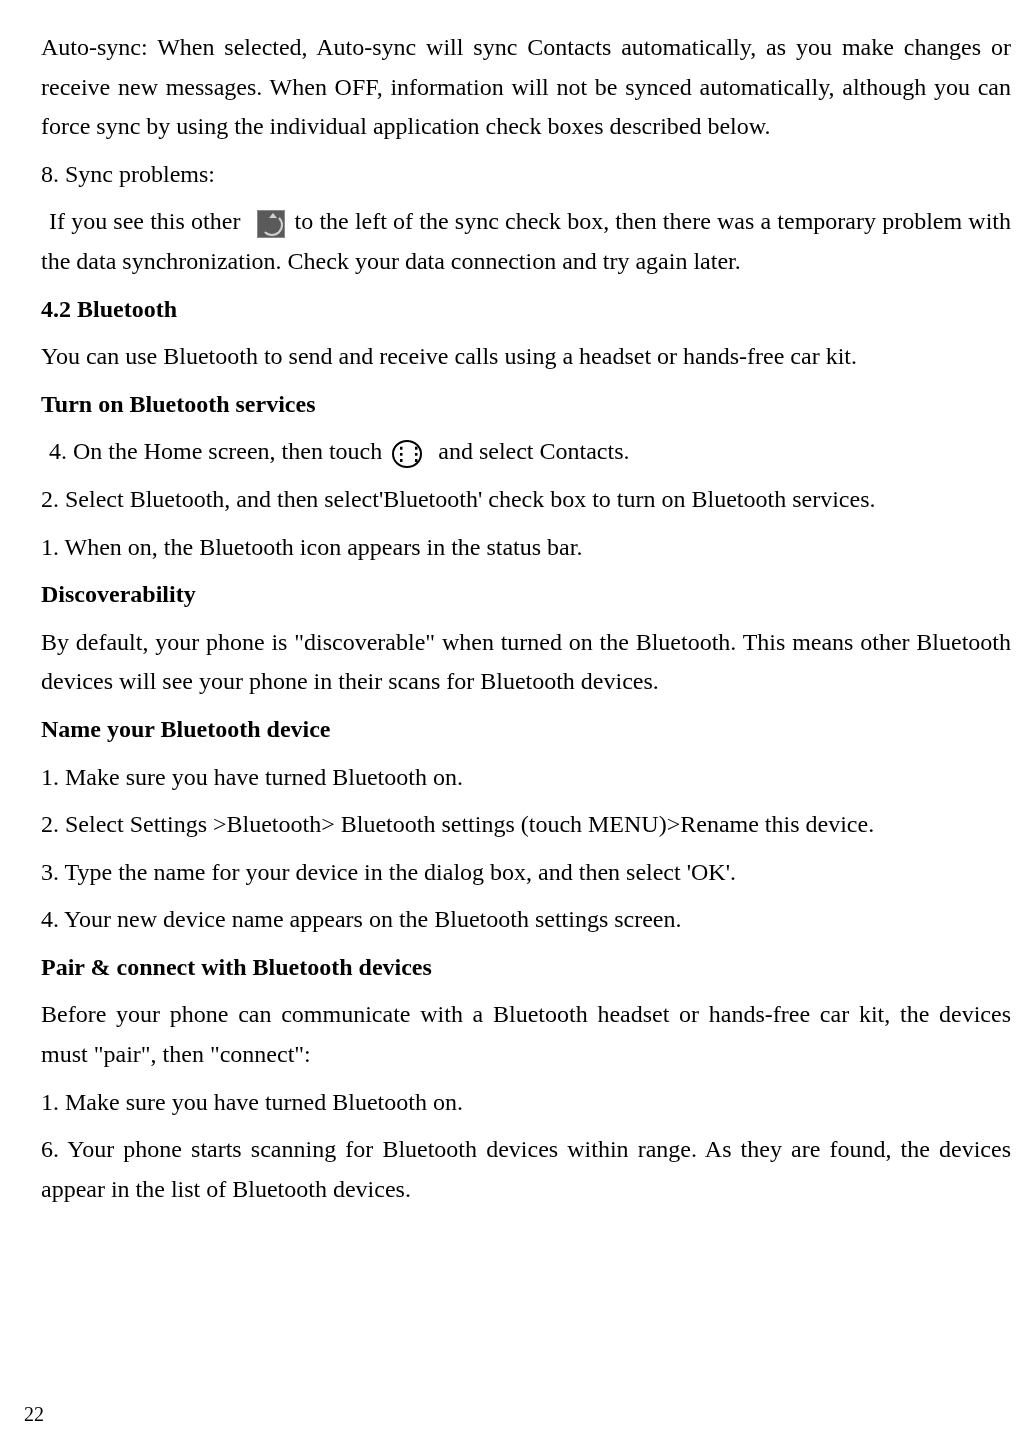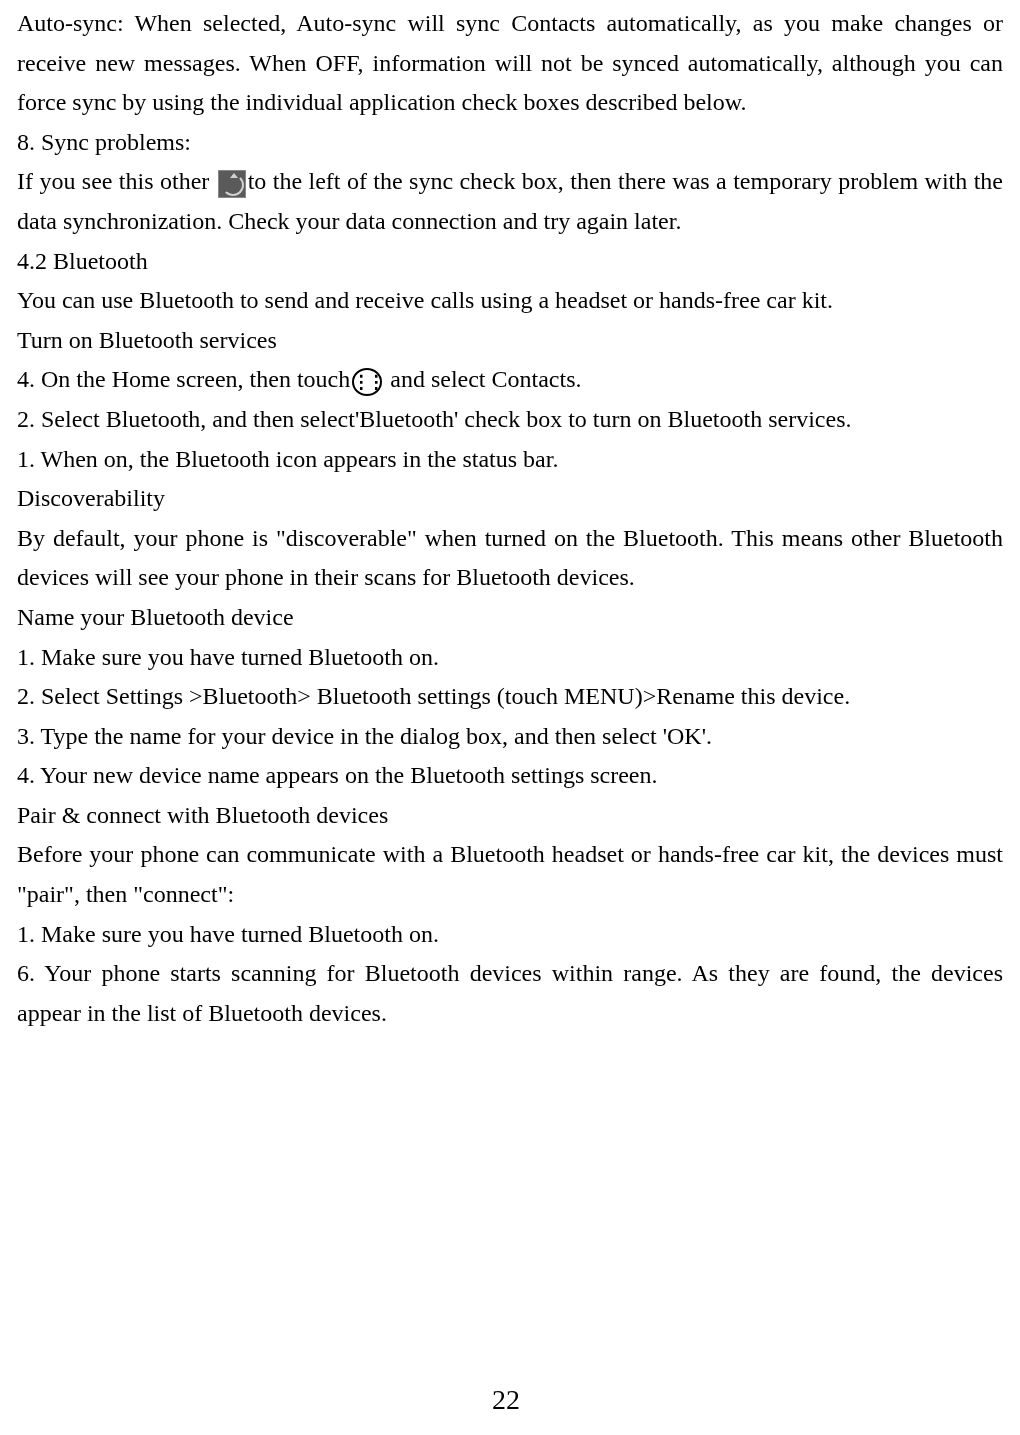--- a/index.html
+++ b/index.html
@@ -1,36 +1,36 @@
 <!DOCTYPE html>
 <html><head>
   <meta charset="utf-8">
   <style>
     * {
-      margin: 0;
+      margin: 8px;
       padding: 0;
       box-sizing: border-box;
     }
     body {
       font-family: "Times New Roman", Times, serif;
       font-size: 24px;
       line-height: 1.65;
       color: #000;
       background: #fff;
       width: 1020px;
       height: 1435px;
       padding: 4px 17px 0 17px;
       position: relative;
     }
     .para {
       text-align: justify;
       text-justify: inter-word;
     }
     .bold {
-      font-weight: normal;
+      font-weight: bold;
     }
     .icon-sync {
       display: inline-block;
       width: 28px;
       height: 28px;
       background: #5a5a5a;
       border: 1px solid #888;
       vertical-align: middle;
       position: relative;
       margin: 0 2px;
@@ -77,22 +77,21 @@
       font-size: 18px;
       letter-spacing: -3px;
       line-height: 1;
       font-weight: bold;
     }
     .page-number {
       position: absolute;
       bottom: 12px;
       left: 0;
       right: 8px;
-      text-align: center;
-      font-size: 28px;
+      font-size: 20px;
     }
   </style>
 </head>
 <body>
 
 <div class="para">Auto-sync: When selected, Auto-sync will sync Contacts automatically, as you make changes or receive new messages. When OFF, information will not be synced automatically, although you can force sync by using the individual application check boxes described below.</div>
 <div>8. Sync problems:</div>
 <div class="para">
   <span>If you see this other </span><span class="icon-sync"></span><span>to the left of the sync check box, then there was a temporary problem with the data synchronization. Check your data connection and try again later.</span>
 </div>

